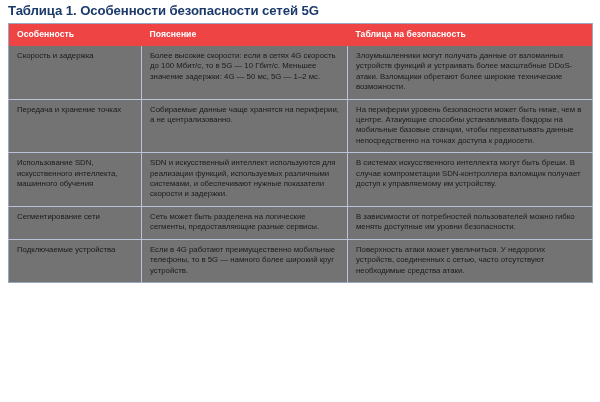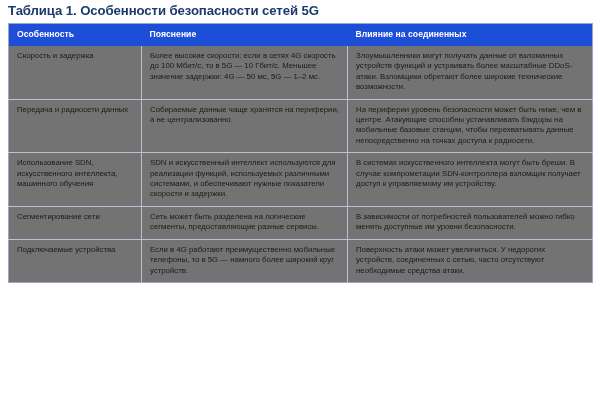--- a/index.html
+++ b/index.html
@@ -44,21 +44,21 @@
     border-collapse: collapse;
     table-layout: fixed;
     border: 1px solid #9aa7c4;
   }
 
   .data-table col.c1 { width: 133px; }
   .data-table col.c2 { width: 206px; }
   .data-table col.c3 { width: 245px; }
 
   .data-table thead th {
-    background: #1d4ed8;
+    background: #ef4444;
     color: #ffffff;
     font-size: 8.6px;
     font-weight: bold;
     text-align: left;
     padding: 5px 8px 6px 8px;
     vertical-align: middle;
     line-height: 11px;
     border: none;
     letter-spacing: 0.05px;
   }
@@ -95,31 +95,31 @@
   <table class="data-table">
     <colgroup>
       <col class="c1">
       <col class="c2">
       <col class="c3">
     </colgroup>
     <thead>
       <tr>
         <th>Особенность</th>
         <th>Пояснение</th>
-        <th>Влияние на соединенных</th>
+        <th>Таблица на безопасность</th>
       </tr>
     </thead>
     <tbody>
       <tr>
         <td>Скорость и задержка</td>
         <td>Более высокие скорости: если в сетях 4G скорость до 100 Мбит/с, то в 5G — 10 Гбит/с. Меньшее значение задержки: 4G — 50 мс, 5G — 1–2 мс.</td>
         <td>Злоумышленники могут получать данные от взломанных устройств функций и устраивать более масштабные DDoS-атаки. Взломщики обретают более широкие технические возможности.</td>
       </tr>
       <tr>
-        <td>Передача и радиосети данных</td>
+        <td>Передача и хранение точках</td>
         <td>Собираемые данные чаще хранятся на периферии, а не централизованно.</td>
         <td>На периферии уровень безопасности может быть ниже, чем в центре. Атакующие способны устанавливать бэкдоры на мобильные базовые станции, чтобы перехватывать данные непосредственно на точках доступа к радиосети.</td>
       </tr>
       <tr>
         <td>Использование SDN, искусственного интеллекта, машинного обучения</td>
         <td>SDN и искусственный интеллект используются для реализации функций, используемых различными системами, и обеспечивают нужные показатели скорости и задержки.</td>
         <td>В системах искусственного интеллекта могут быть бреши. В случае компрометации SDN-контроллера взломщик получает доступ к управляемому им устройству.</td>
       </tr>
       <tr>
         <td>Сегментирование сети</td>

